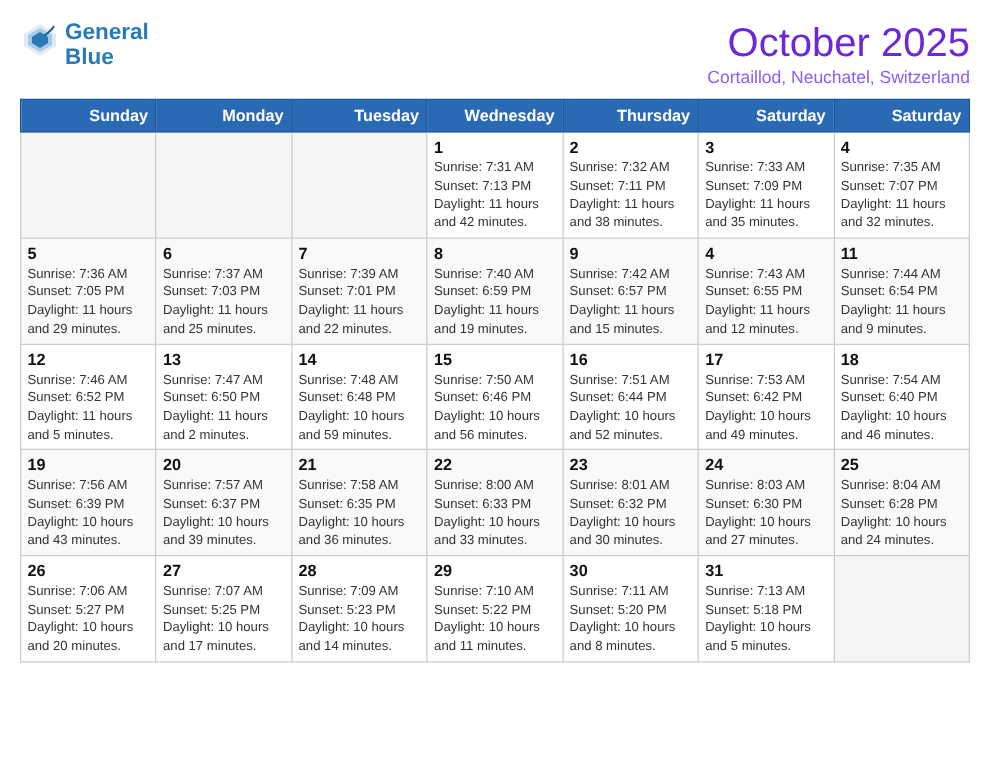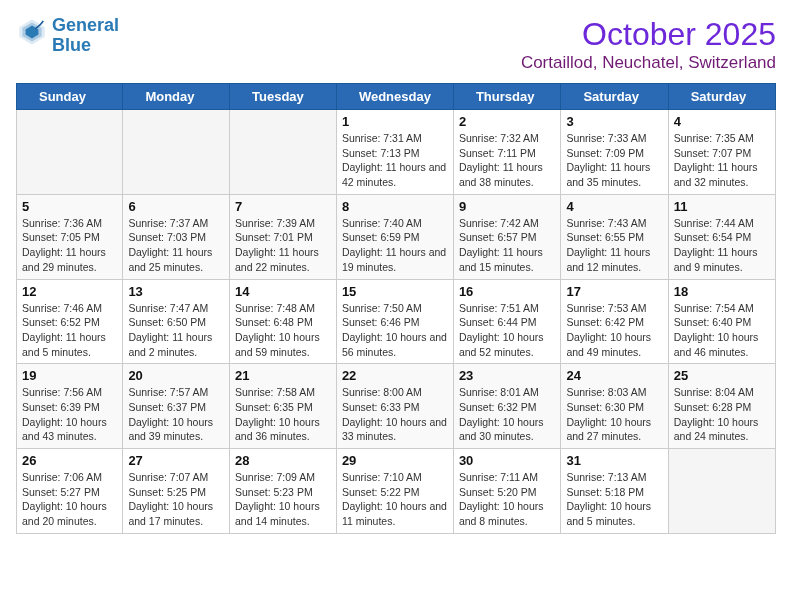--- a/index.html
+++ b/index.html
@@ -36,33 +36,33 @@
     }
     .title-block {
       text-align: right;
     }
     .month-title {
       font-size: 32px;
       color: #6d28d9;
       font-weight: 300;
     }
     .subtitle {
-      font-size: 17px;
-      color: #701a75;
+      font-size: 14px;
+      color: #8b5cf6;
     }
     .calendar {
       width: 100%;
       border-collapse: collapse;
       border: 1px solid #ccc;
     }
     .calendar th {
       background-color: #2a6ab5;
       color: #fff;
-      text-align: left;
-      padding: 5px 22px;
+      text-align: right;
+      padding: 5px 6px;
       font-size: 13px;
       font-weight: 600;
       border: 1px solid #1a5a9a;
     }
     .calendar td {
       border: 1px solid #ccc;
       vertical-align: top;
       padding: 4px 5px;
       width: 108px;
       min-height: 80px;

